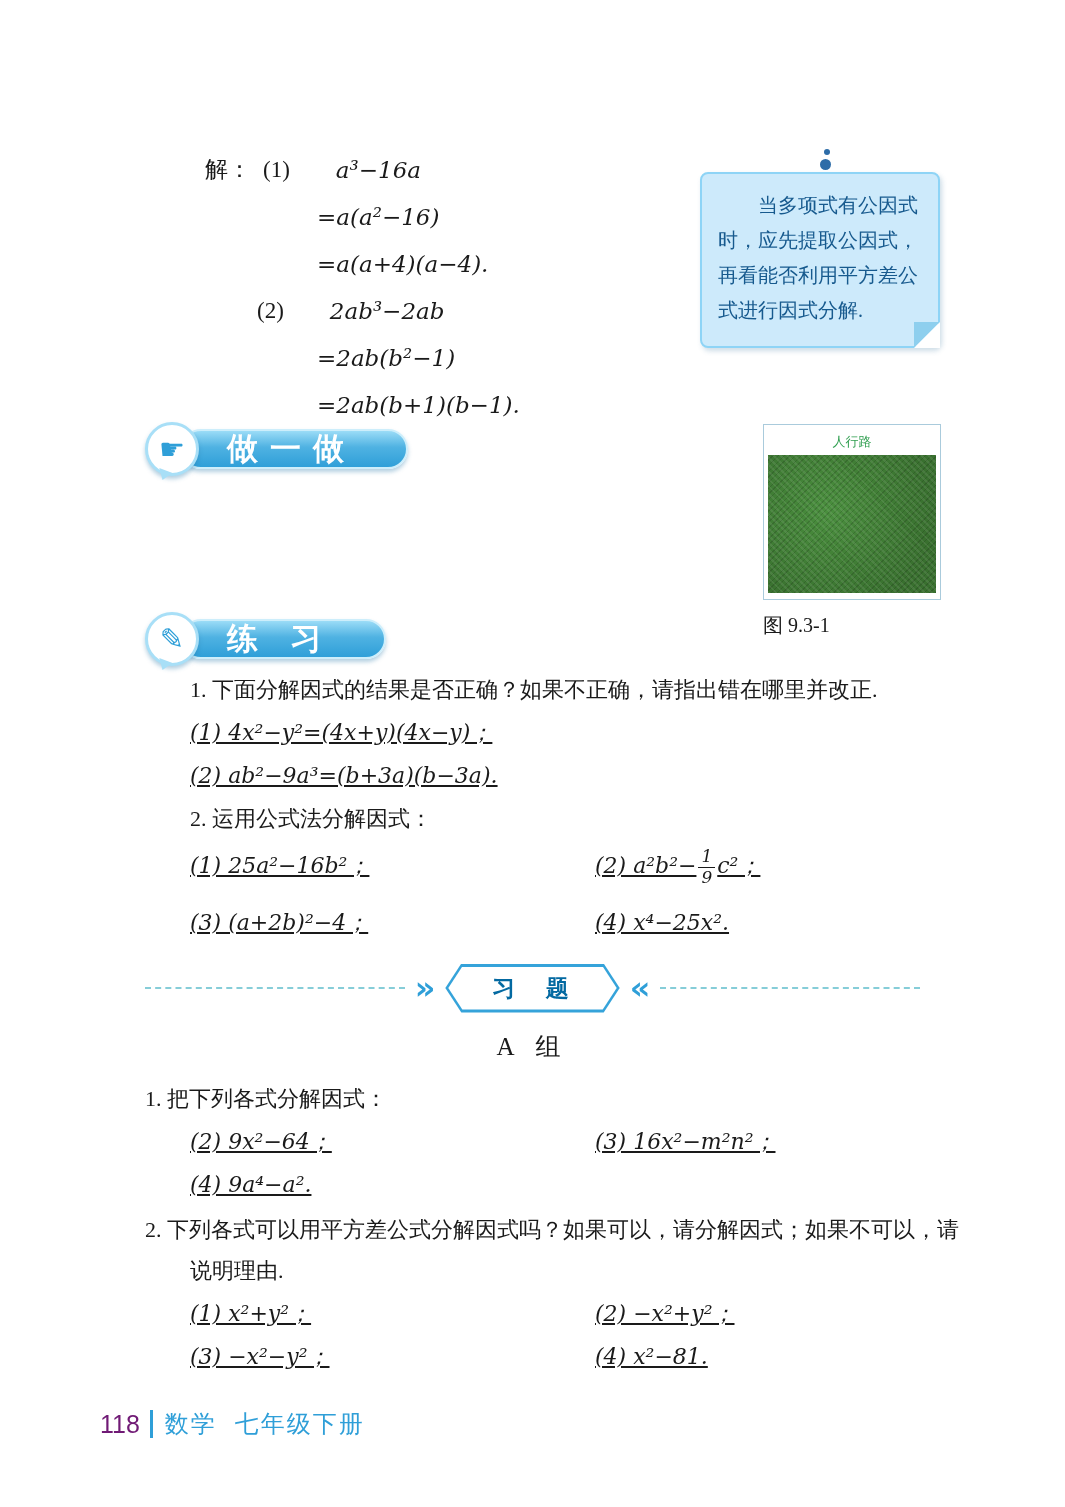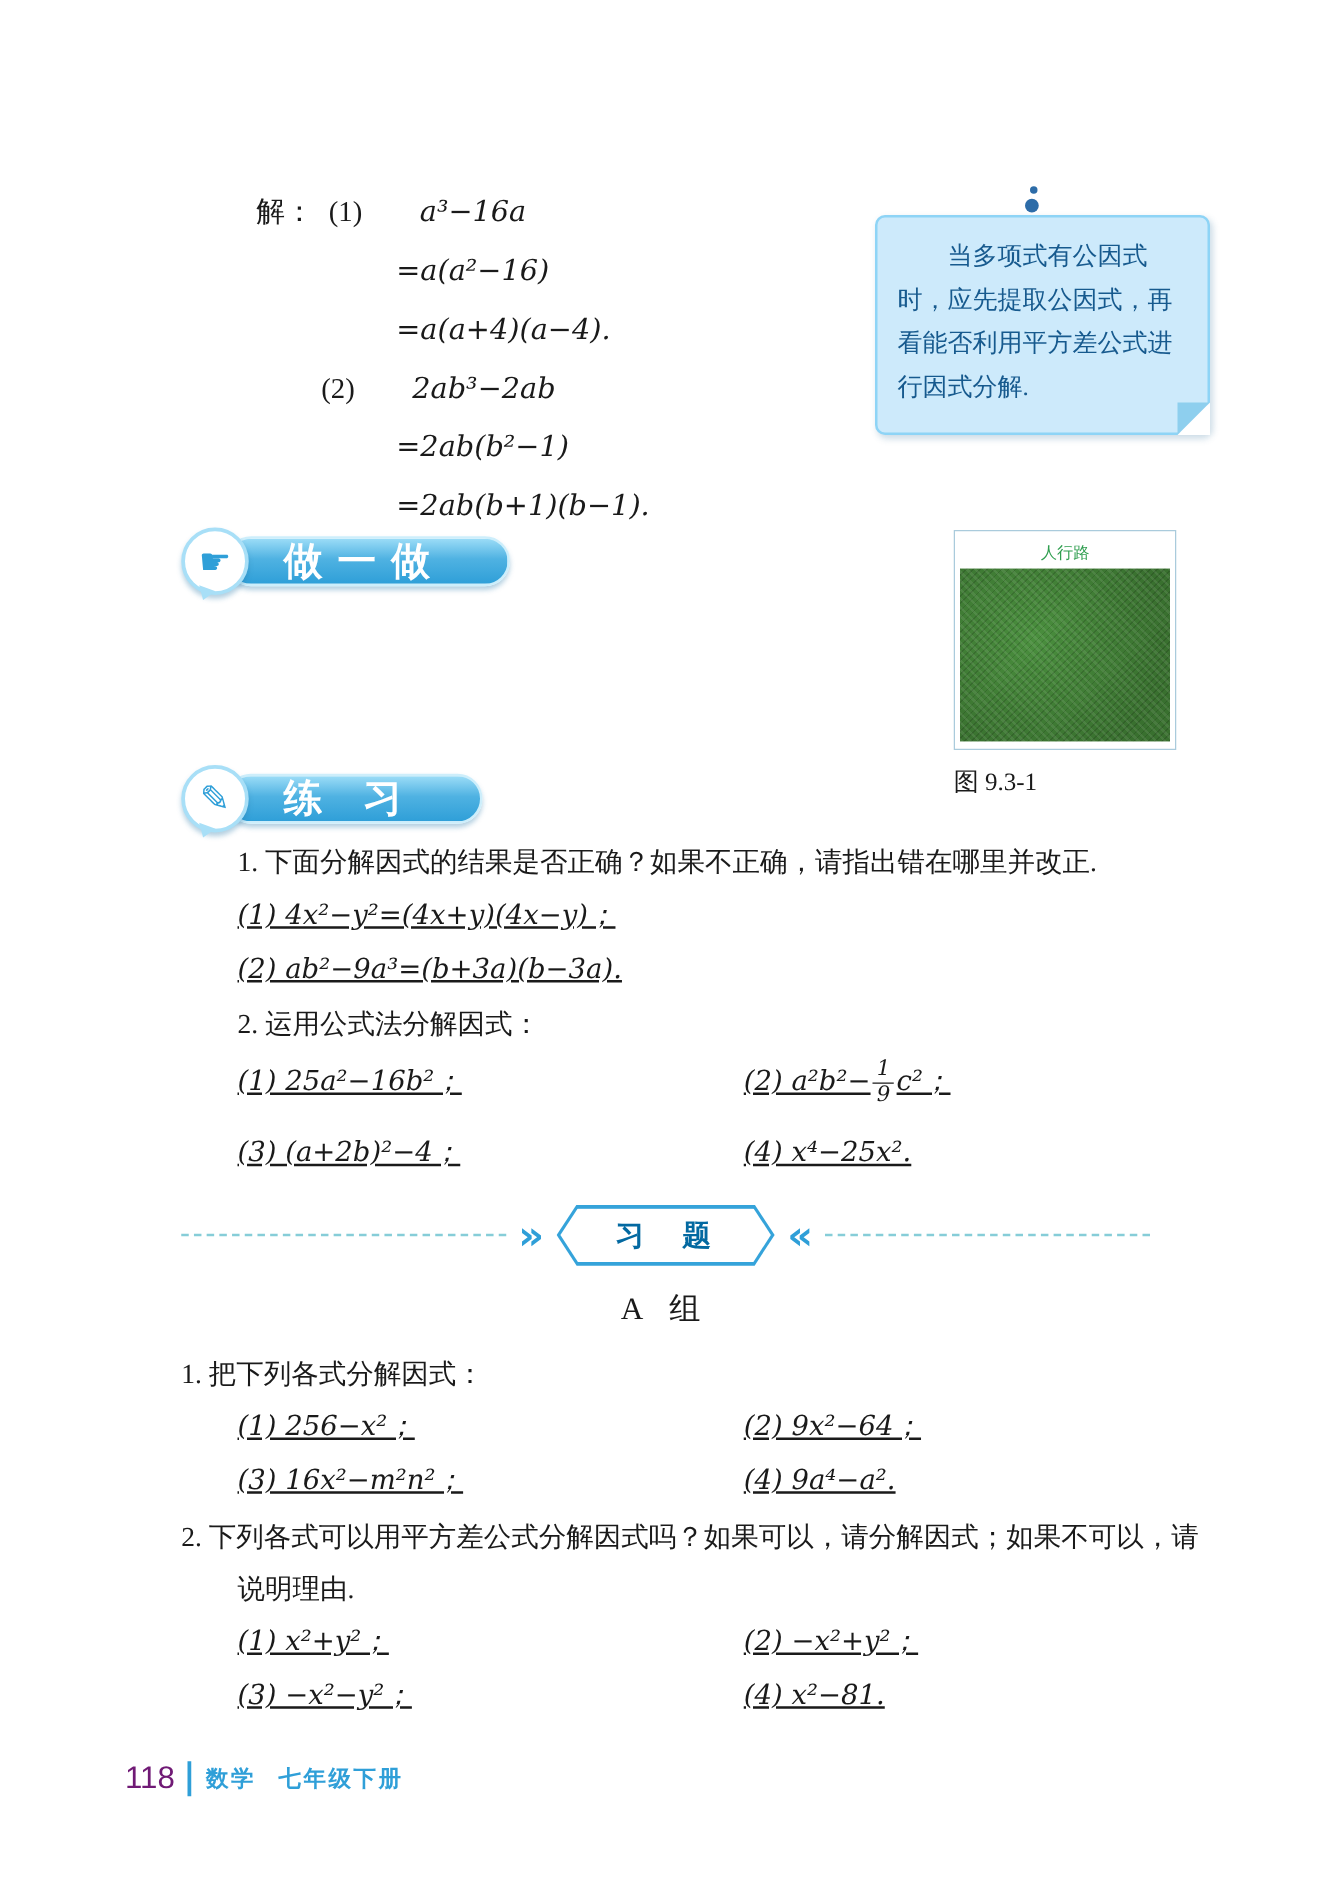--- a/index.html
+++ b/index.html
@@ -10,21 +10,21 @@
   
   .solution{position:absolute;left:205px;top:146px;}
   .sol-line{height:47px;display:flex;align-items:center;font-size:23px;}
   .sol-no{margin-left:12px;}
   .math{font-family:"DejaVu Serif","Liberation Serif",serif;font-style:italic;}
   .sol-line .first{margin-left:46px;}
   .sol-line.eq{padding-left:112px;}
   .sol-line.p2{padding-left:40px;}
   
   .note{
-    position:absolute;left:700px;top:172px;width:268px;box-sizing:border-box;
+    position:absolute;left:700px;top:172px;width:240px;box-sizing:border-box;
     background:#cdeafb;border:2px solid #8ed4f6;border-radius:8px;
     padding:14px 16px 18px;color:#175a8e;font-size:20px;line-height:35px;
     box-shadow:2px 3px 5px rgba(60,120,160,.25);
   }
   .note-text{margin:0;text-indent:2em;}
   .note::before{content:"";position:absolute;right:-2px;bottom:-2px;width:0;height:0;
     border-top:26px solid #8ecfee;border-right:26px solid transparent;}
   .note::after{content:"";position:absolute;right:-2px;bottom:-2px;width:0;height:0;
     border-bottom:26px solid #ffffff;border-left:26px solid transparent;}
   .pin{position:absolute;top:-15px;left:118px;width:11px;height:11px;border-radius:50%;background:#2d6ca8;}
@@ -82,21 +82,21 @@
   .group-label{position:absolute;left:0;top:1030px;width:100%;text-align:center;font-size:25px;letter-spacing:8px;}
   
   .exercises{position:absolute;left:145px;top:1078px;width:815px;font-size:22px;}
   .exercises p{margin:0;line-height:41px;}
   .q-text{padding-left:45px;text-indent:-45px;}
   .exercises .two-col{padding-left:45px;row-gap:2px;margin-top:2px;margin-bottom:4px;}
   
   .footer{position:absolute;left:100px;top:1408px;display:flex;align-items:center;}
   .page-num{font-size:25px;color:#701a75;font-family:"Liberation Sans","DejaVu Sans",sans-serif;}
   .vbar{width:3px;height:28px;background:#2f9fd8;margin:0 12px 0 10px;}
-  .footer-text{color:#2f9fd8;font-size:18px;font-weight:bold;font-family:"Liberation Sans","DejaVu Sans",sans-serif;letter-spacing:2px;}
+  .footer-text{color:#2f9fd8;font-size:24px;font-weight:normal;font-family:"Liberation Sans","DejaVu Sans",sans-serif;letter-spacing:2px;}
   .footer-text .grade{margin-left:18px;}
 </style>
 </head>
 <body>
 
 <div class="page">
 
   <section class="solution">
     <div class="sol-line">
       <span>解：</span>
@@ -164,21 +164,20 @@
     </span>
     <span class="chev">«</span>
     <span class="dash"></span>
   </div>
 
   <div class="group-label">A 组</div>
 
   <section class="exercises">
     <p class="q-text">1. 把下列各式分解因式：</p>
     <div class="two-col">
-      <p class="math-item">(1) 256−x²；</p>
       <p class="math-item">(2) 9x²−64；</p>
       <p class="math-item">(3) 16x²−m²n²；</p>
       <p class="math-item">(4) 9a⁴−a².</p>
     </div>
     <p class="q-text">2. 下列各式可以用平方差公式分解因式吗？如果可以，请分解因式；如果不可以，请说明理由.</p>
     <div class="two-col">
       <p class="math-item">(1) x²+y²；</p>
       <p class="math-item">(2) −x²+y²；</p>
       <p class="math-item">(3) −x²−y²；</p>
       <p class="math-item">(4) x²−81.</p>

